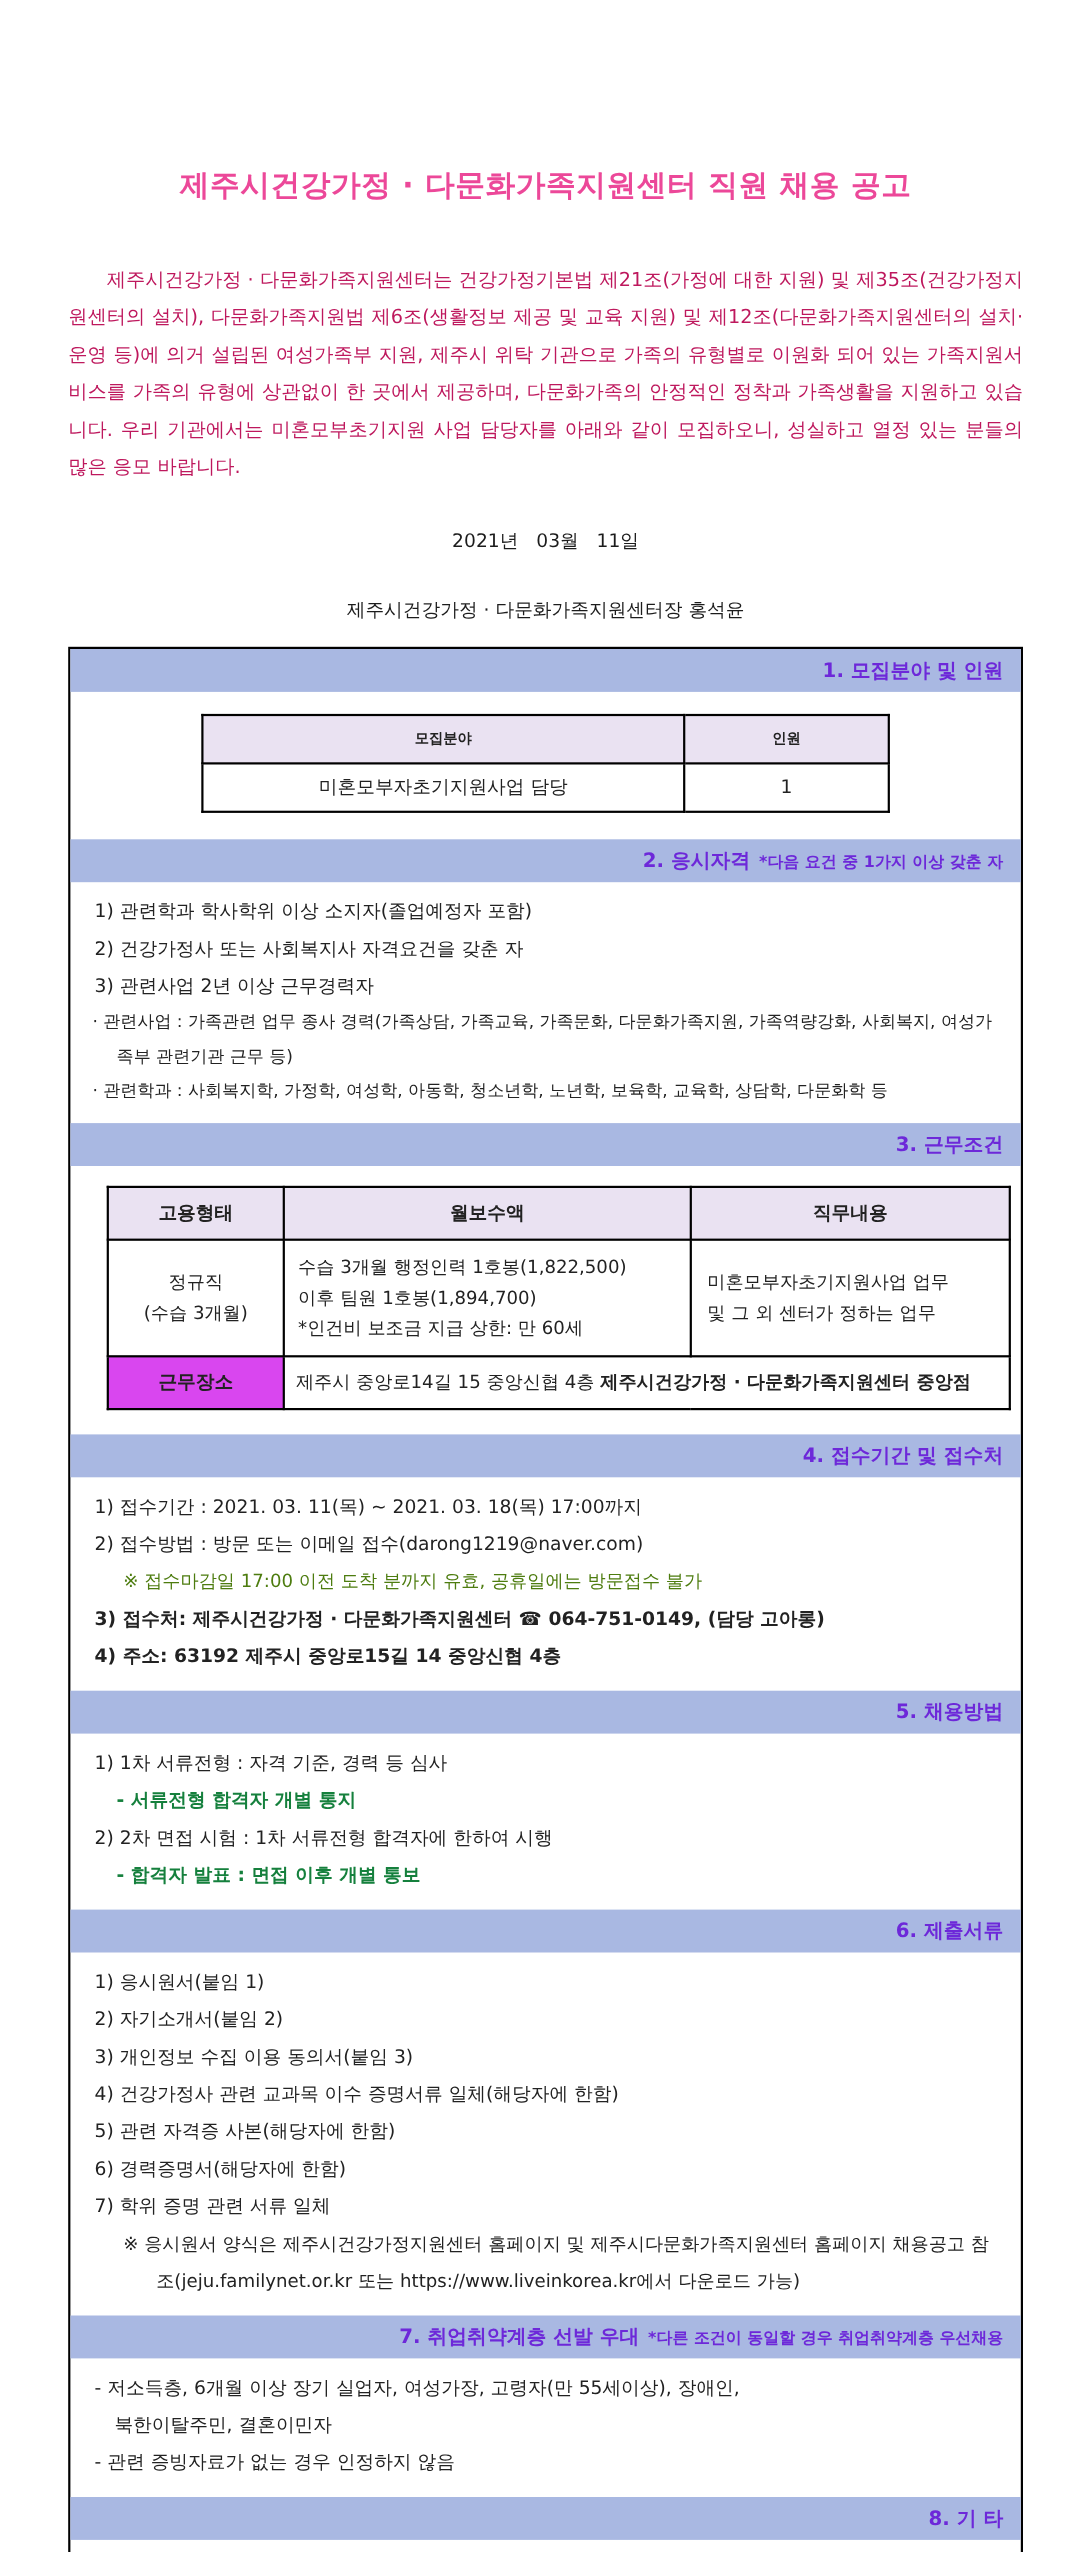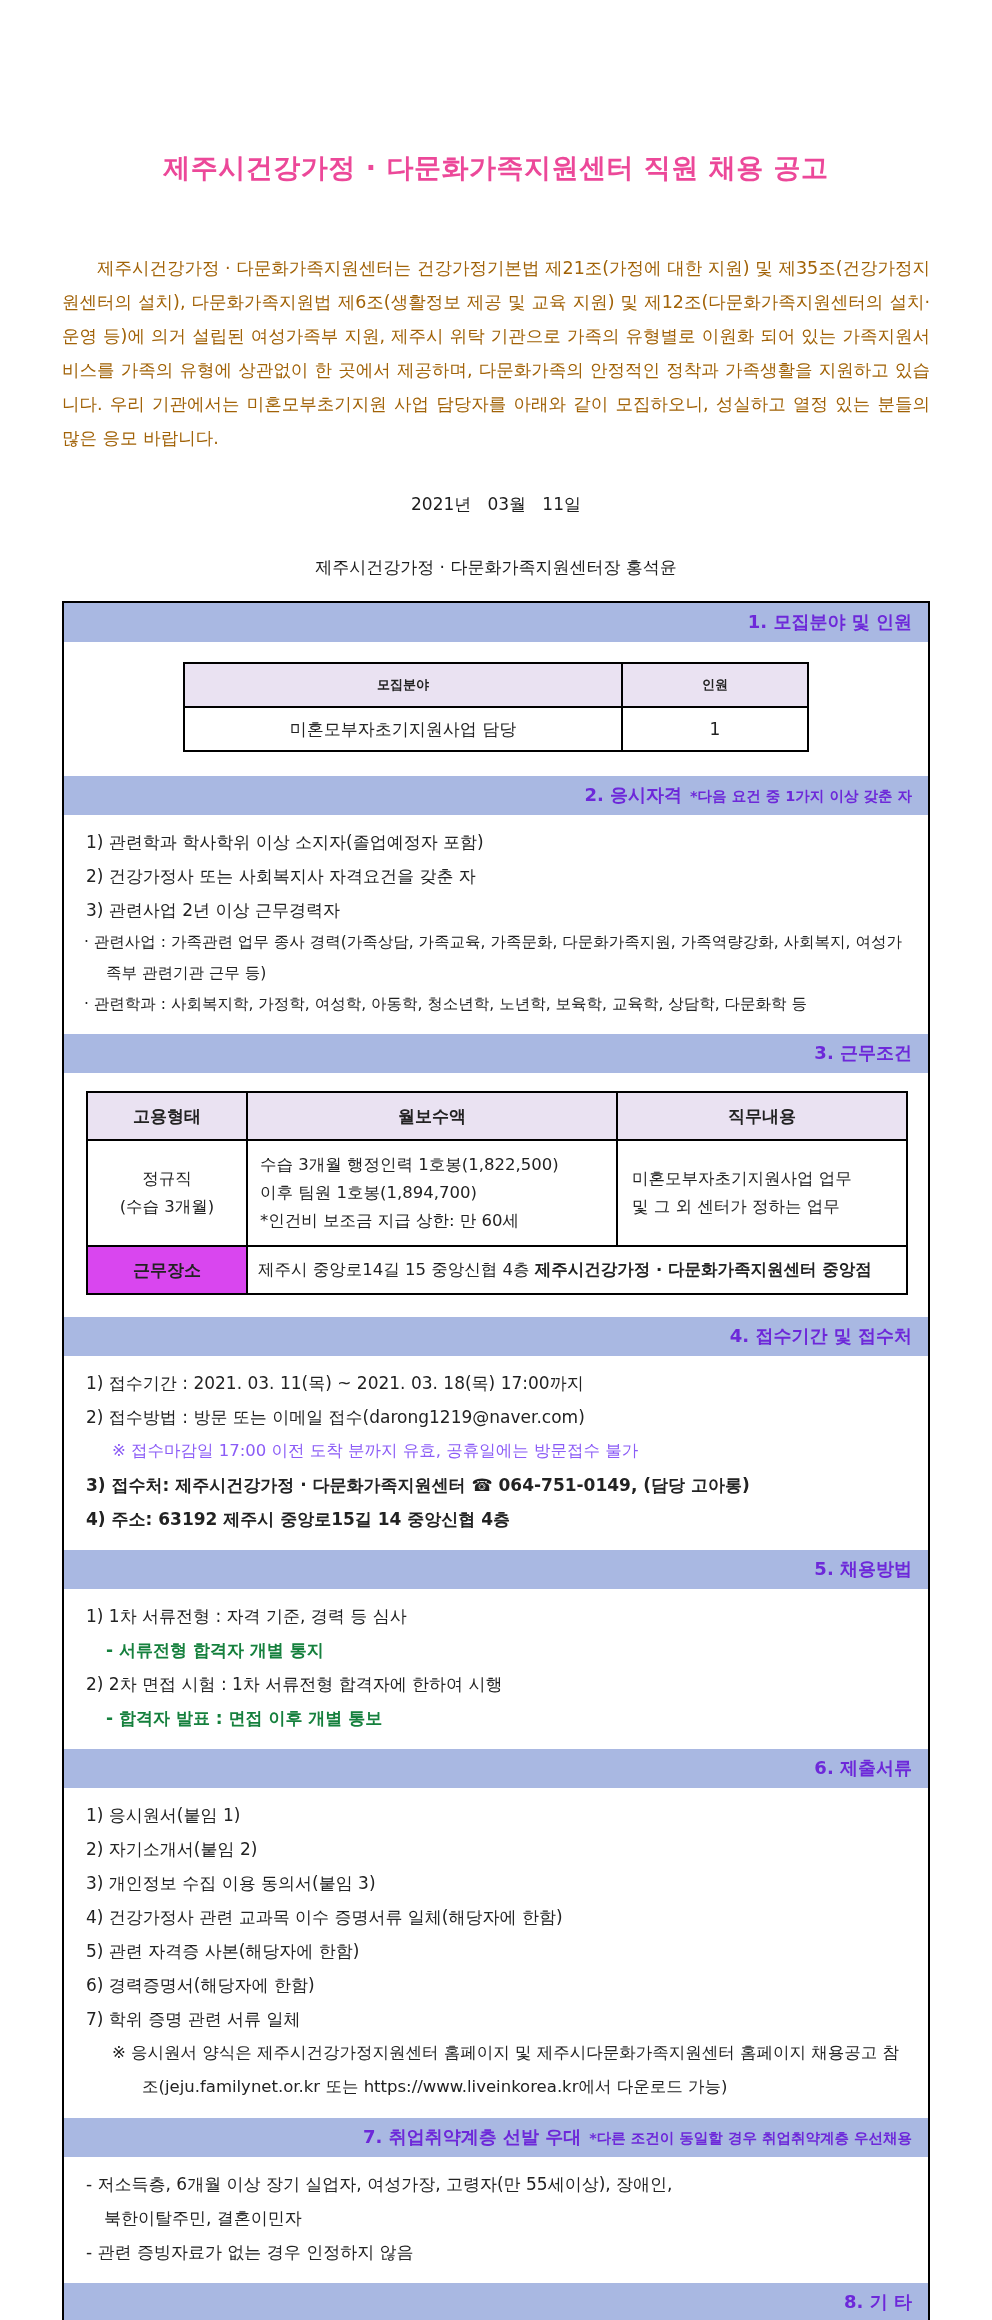--- a/index.html
+++ b/index.html
@@ -8,50 +8,50 @@
     font-family:"DejaVu Sans","Liberation Sans",sans-serif;
     color:#1c1c1c;
   }
   .doc { width:868px; margin:0 auto; }
 
   .title {
     margin:150px 0 0; text-align:center;
     font-size:27px; font-weight:bold; letter-spacing:0.5px; color:#ec4899;
   }
   .intro {
-    margin:65px 0 0; font-size:17.5px; line-height:34px;
-    text-align:justify; text-indent:2em; color:#a16207;
+    margin:52px 0 0; font-size:17.5px; line-height:34px;
+    text-align:justify; text-indent:2em; color:#be185d;
   }
   .date { margin:38px 0 0; text-align:center; font-size:17px; white-space:pre-wrap; }
   .signature { margin:40px 0 0; text-align:center; font-size:17px; }
 
   .main-box { margin-top:22px; border:2px solid #000; background:#fff; }
 
   .bar {
     background:#a9b8e2; padding:7px 16px 8px;
     font-size:18px; font-weight:bold; color:#6d28d9;text-align:right;
   }
   .bar-sub { font-size:14.5px; margin-left:8px; font-weight:bold; }
 
   .content { padding:10px 14px 14px; font-size:17px; line-height:34px; color:#222; }
   .item { padding-left:8px; }
   .note-sm { font-size:15.5px; line-height:31px; padding-left:28px; text-indent:-22px; }
-  .sub-note { padding-left:34px; font-size:16.5px; color:#8b5cf6; }
+  .sub-note { padding-left:34px; font-size:16.5px; color:#4d7c0f; }
   .blue-line { padding-left:28px; color:#15803d; font-weight:bold; }
   .bold-line { font-weight:bold; }
 
   table { border-collapse:collapse; }
   th, td { border:2px solid #000; }
 
   .t1 { margin:10px auto 10px; }
   .t1 th { background:#eae2f2; font-weight:bold; width:420px; padding:4px 8px; font-size:13px; text-align:center; }
   .t1 th.narrow { width:168px; }
   .t1 td { padding:4px 8px; font-size:17px; text-align:center; }
 
-  .t3 { margin:8px 0 8px 8px; width:820px; table-layout:fixed; }
+  .t3 { margin:8px 0 8px 19px; width:820px; table-layout:fixed; }
   .t3 col.c1 { width:160px; } .t3 col.c2 { width:370px; } .t3 col.c3 { width:290px; }
   .t3 thead th { background:#eae2f2; padding:6px 4px; font-size:17px; }
   .t3 .type { text-align:center; line-height:28px; padding:8px 4px; font-size:16.5px; }
   .t3 .pay  { padding:10px 12px; line-height:28px; font-size:16.5px; }
   .t3 .duty { padding:10px 14px; line-height:28px; font-size:16.5px; }
   .t3 .place-label { background:#d946ef; text-align:center; padding:6px 4px; font-size:17px; }
   .t3 .place-val { padding:6px 10px; font-size:16.5px; }
 
   .note-hang { padding-left:64px; text-indent:-30px; font-size:16.5px; }
   .s7-cont { padding-left:26px; }

